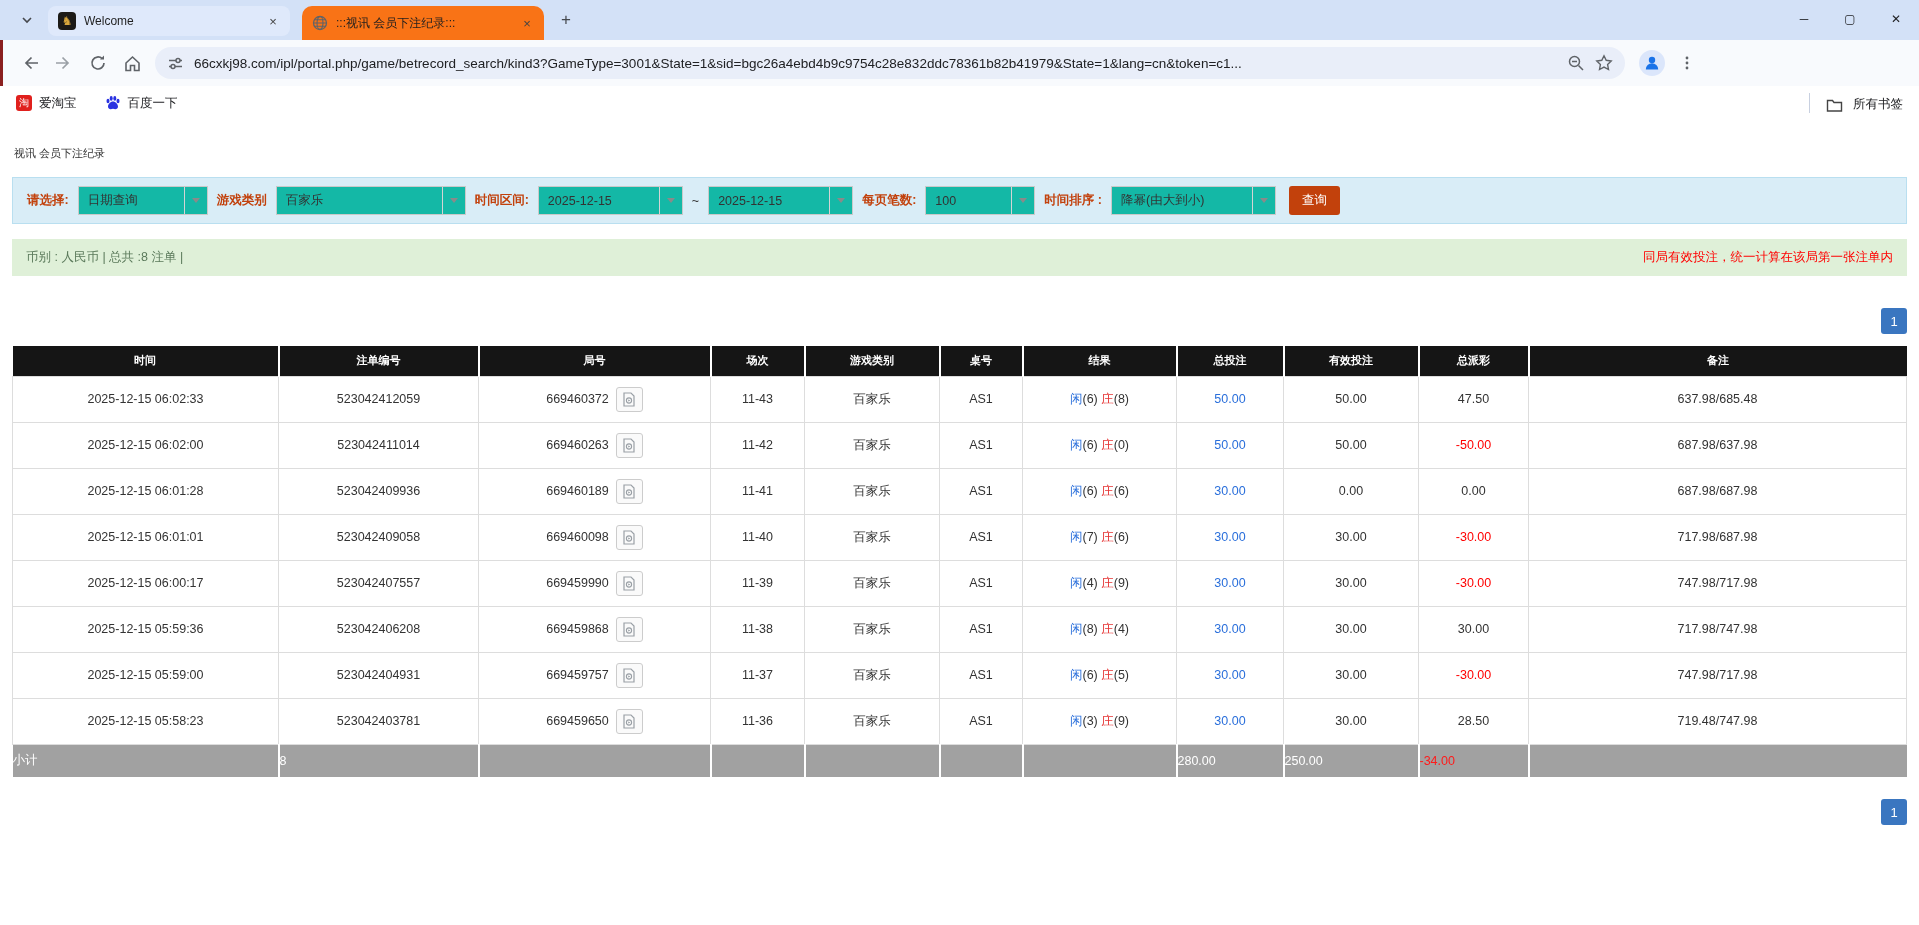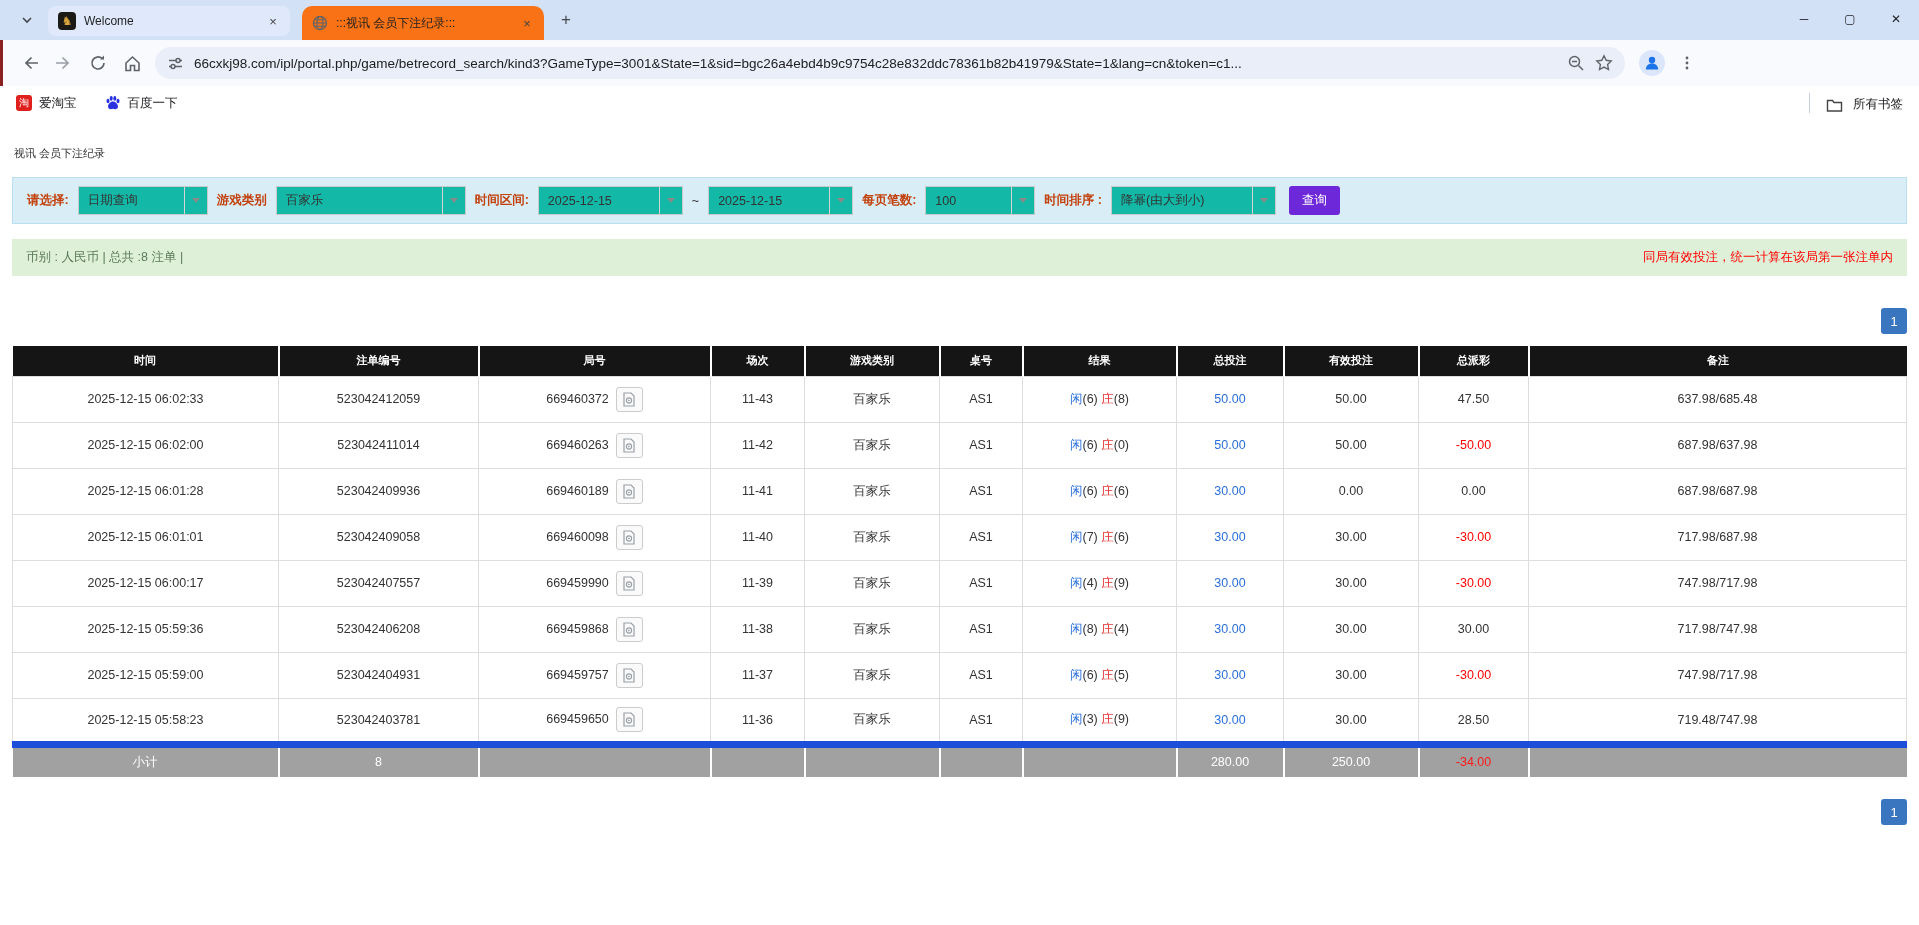--- a/index.html
+++ b/index.html
@@ -37,41 +37,41 @@
   .page-title { font-size:11px; font-weight:400; color:#333; margin:26px 0 16px 2px; }
 
   .filterbar { background:#d9edf7; border:1px solid #b9dff0; height:47px; display:flex; align-items:center; padding:0 14px; gap:9px; font-size:12.5px; }
   .flabel { font-weight:bold; color:#c2410c; white-space:nowrap; }
   .sel { display:flex; align-items:center; background:#14b8a6; border:1px solid #c9c9c9; height:29px; }
   .sel .val { flex:1; padding:0 9px; color:#333; white-space:nowrap; overflow:hidden; }
   .sel .arr { width:23px; align-self:stretch; border-left:1px solid #d4d4d4; display:flex; align-items:center; justify-content:center; }
   .caret { width:0; height:0; border-left:4px solid transparent; border-right:4px solid transparent; border-top:5px solid #8a8a8a; }
   .w-query{width:130px}.w-game{width:190px}.w-date{width:145px}.w-per{width:110px}.w-sort{width:165px}
   .tilde { color:#333; }
-  .btn-search { background:#6d28d9; color:#fff; border:none; height:29px; padding:0 13px; border-radius:3px; font-size:12.5px; margin-left:4px; }
+  .btn-search { background:#c2410c; color:#fff; border:none; height:29px; padding:0 13px; border-radius:3px; font-size:12.5px; margin-left:4px; }
 
   .infobar { margin-top:15px; background:#dff0d8; height:37px; display:flex; align-items:center; justify-content:space-between; padding:0 14px; font-size:12.5px; }
   .infobar .left { color:#5b7a5b; }
   .infobar .right { color:#ff0000; }
 
   .pager { display:flex; justify-content:flex-end; }
   .pager.top { margin:32px 0 12px; }
   .pager.bottom { margin:22px 0 0; }
   .page-btn { min-width:26px; height:26px; background:#3a76c0; color:#fff; border-radius:3px; display:flex; align-items:center; justify-content:center; font-size:13px; }
 
   table { width:100%; border-collapse:collapse; table-layout:fixed; font-size:12.5px; color:#333; }
   thead th { background:#151515; color:#fff; height:30px; font-weight:bold; border-right:2px solid #fff; font-size:11px; }
   thead th:last-child { border-right:none; }
   tbody td { height:46px; border:1px solid #ddd; text-align:center; background:#fff; }
   td.link { color:#2a6fdb; }
   .res-p { color:#2a6fdb; }
   .res-b { color:#e53333; }
   .neg { color:#ff0000; }
   .vid-btn { display:inline-flex; align-items:center; justify-content:center; width:27px; height:25px; border:1px solid #ccc; border-radius:3px; background:#fafafa; margin-left:7px; vertical-align:middle; }
-  tfoot td { background:#a1a1a1; color:#fff; height:33px; text-align:center; border-right:2px solid #fff; border-top:7px solid #1d4ed8; font-size:12.5px; }
+  tfoot td { background:#a1a1a1; color:#fff; height:33px; border-right:2px solid #fff; border-top:1px solid #1d4ed8; font-size:12.5px; }
   tfoot td:last-child { border-right:none; }
   tfoot td.neg { color:#ff1a1a; }
 </style>
 </head>
 <body>
 
 <div>
   <div class="tabstrip">
     <div class="tab-search">
       <svg width="12" height="12" viewBox="0 0 12 12">

